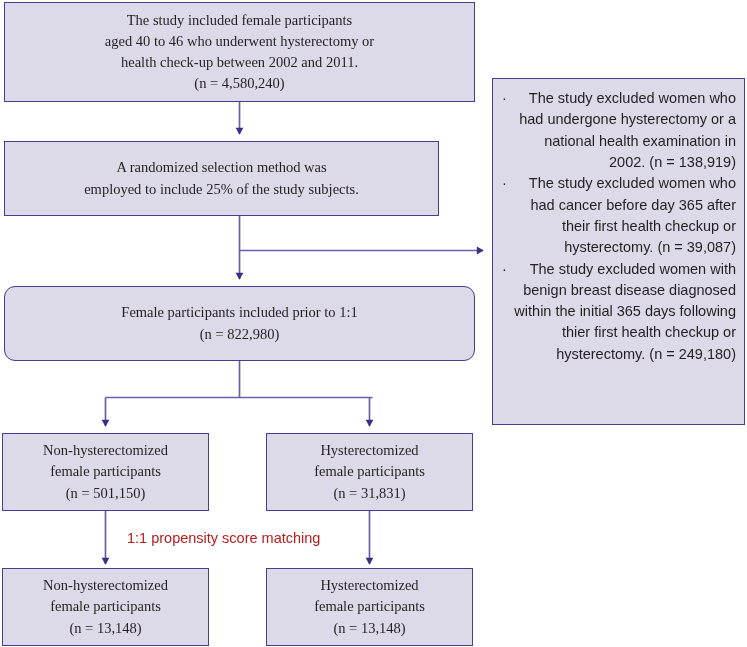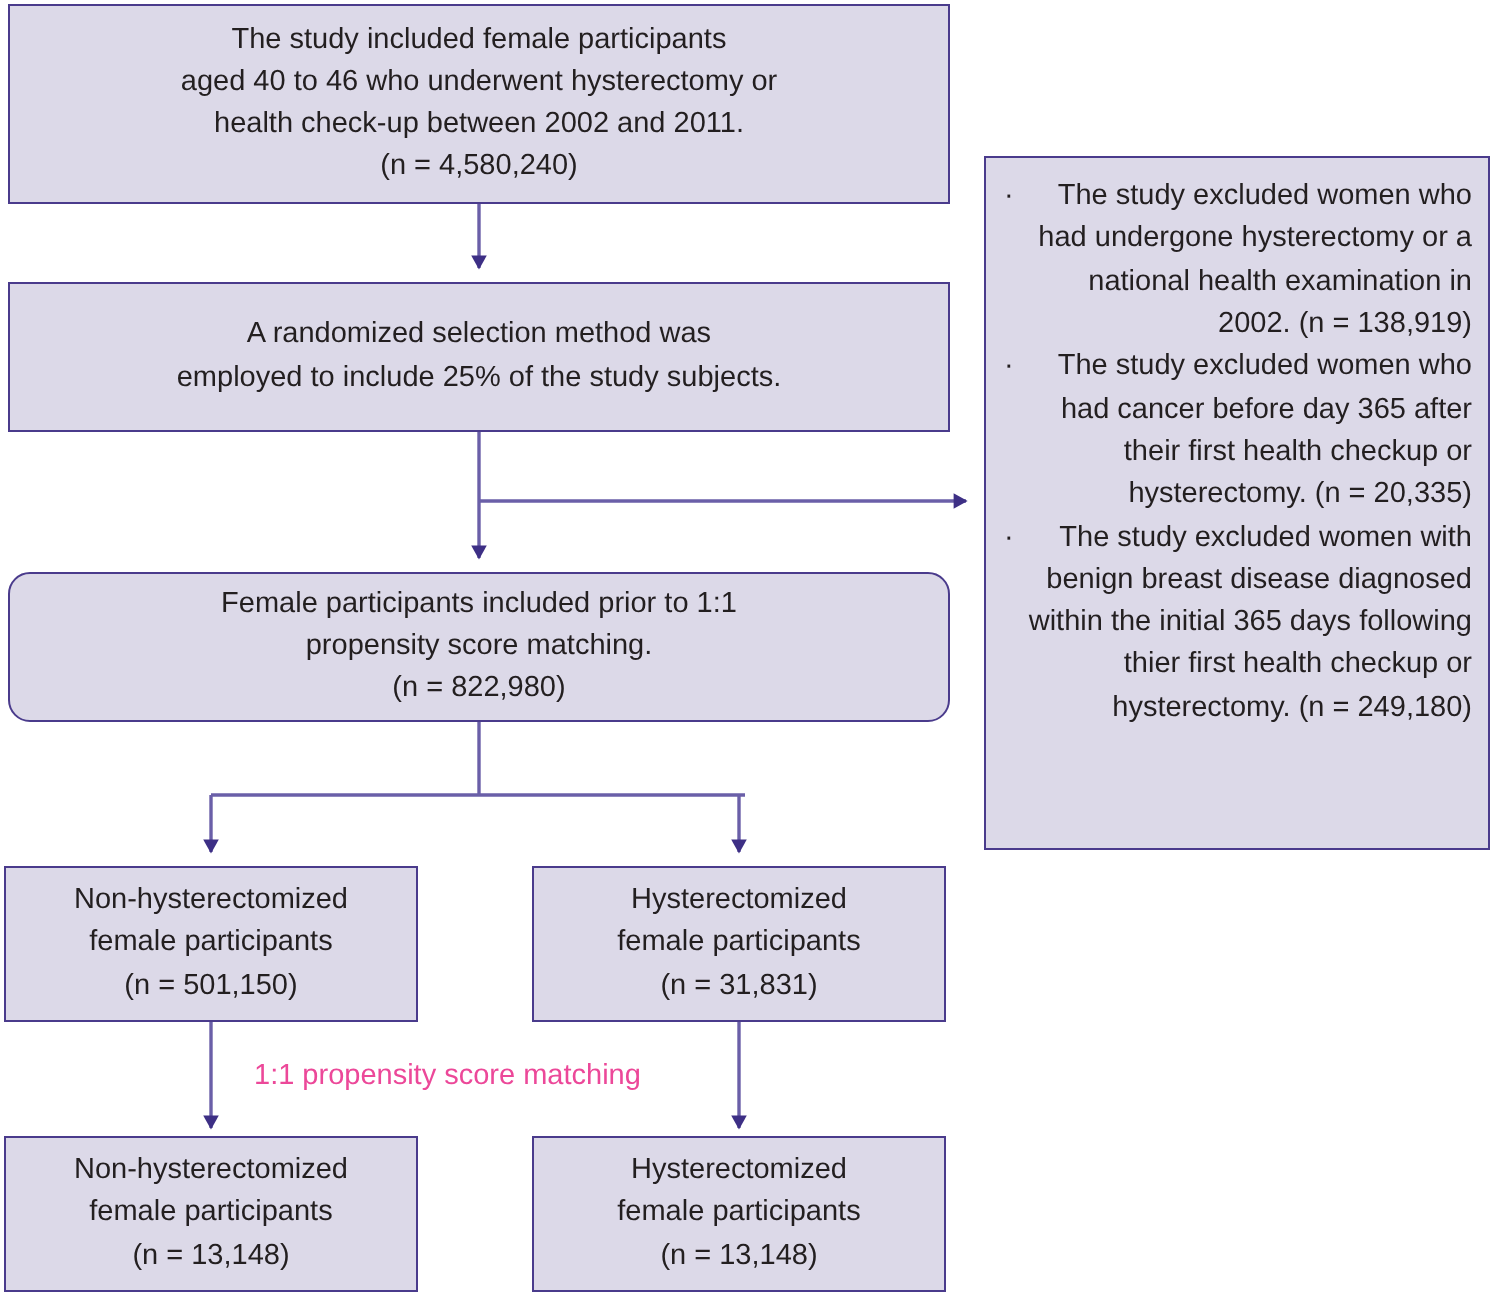--- a/index.html
+++ b/index.html
@@ -36,20 +36,21 @@
     justify-content: center;
     color: #231f20;
     font-size: 14.5px;
     line-height: 1.46;
     text-align: center;
     white-space: pre-line;
     padding: 2px 6px;
   }
   .node-line {
     display: block;
+    font-family: Liberation Serif, serif;
   }
   #node-exclusions {
     align-items: flex-start;
     justify-content: flex-start;
     text-align: left;
     padding: 9px 8px 9px 9px;
     line-height: 1.47;
     font-size: 14.5px;
   }
   .bullet-item {
@@ -64,21 +65,21 @@
     font-size: 14.5px;
     line-height: 1.47;
     text-align: left;
   }
   .bullet-text {
     flex: 1 1 auto;
     text-align: right;
   }
   .edge-label {
     position: absolute;
-    color: #ec4899;
+    color: #b91c1c;
     font-size: 14.5px;
     line-height: 1.4;
     white-space: nowrap;
     background: transparent;
   }
 </style>
 </head>
 <body>
 
 <div id="flow-root">
@@ -111,28 +112,27 @@
     </g>
   </svg>
 
   <div class="node" id="node-source-population" style="left:4px; top:2px; width:471px; height:100px;">
     <span class="node-line">The study included female participants</span>
     <span class="node-line">aged 40 to 46 who underwent hysterectomy or</span>
     <span class="node-line">health check-up between 2002 and 2011.</span>
     <span class="node-line">(n = 4,580,240)</span>
   </div>
 
-  <div class="node" id="node-random-selection" style="left:4px; top:141px; width:471px; height:75px;">
+  <div class="node" id="node-random-selection" style="left:4px; top:141px; width:435px; height:75px;">
     <span class="node-line">A randomized selection method was</span>
     <span class="node-line">employed to include 25% of the study subjects.</span>
   </div>
 
   <div class="node" id="node-prior-to-matching" style="left:4px; top:286px; width:471px; height:75px;border-radius:11px;">
     <span class="node-line">Female participants included prior to 1:1</span>
-    <span class="node-line">propensity score matching.</span>
     <span class="node-line">(n = 822,980)</span>
   </div>
 
   <div class="node" id="node-non-hyst-pre" style="left:2px; top:433px; width:207px; height:78px;">
     <span class="node-line">Non-hysterectomized</span>
     <span class="node-line">female participants</span>
     <span class="node-line">(n = 501,150)</span>
   </div>
 
   <div class="node" id="node-hyst-pre" style="left:266px; top:433px; width:207px; height:78px;">
@@ -155,21 +155,21 @@
 
   <div class="node" id="node-exclusions" style="left:492px; top:78px; width:253px; height:347px;">
 
     <div class="bullet-item">
       <span class="bullet-dot">·</span>
       <span class="bullet-text">The study excluded women who had undergone hysterectomy or a national health examination in 2002. (n = 138,919)</span>
     </div>
 
     <div class="bullet-item">
       <span class="bullet-dot">·</span>
-      <span class="bullet-text">The study excluded women who had cancer before day 365 after their first health checkup or hysterectomy. (n = 20,335)</span>
+      <span class="bullet-text">The study excluded women who had cancer before day 365 after their first health checkup or hysterectomy. (n = 39,087)</span>
     </div>
 
     <div class="bullet-item">
       <span class="bullet-dot">·</span>
       <span class="bullet-text">The study excluded women with benign breast disease diagnosed within the initial 365 days following thier first health checkup or hysterectomy. (n = 249,180)</span>
     </div>
 
   </div>
 
   <div class="edge-label" id="label-matching" style="left:127px; top:528px;">1:1 propensity score matching</div>

